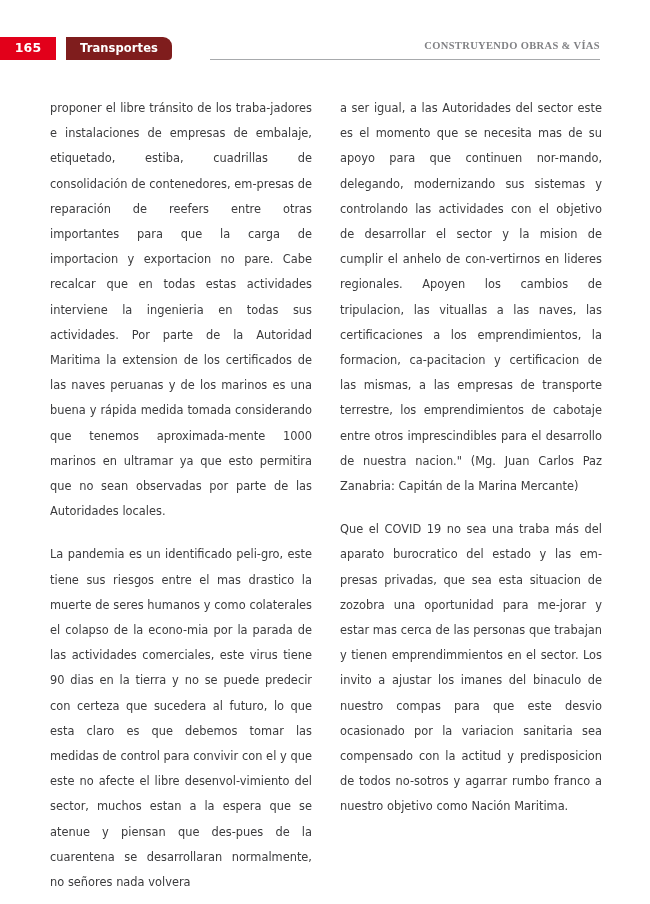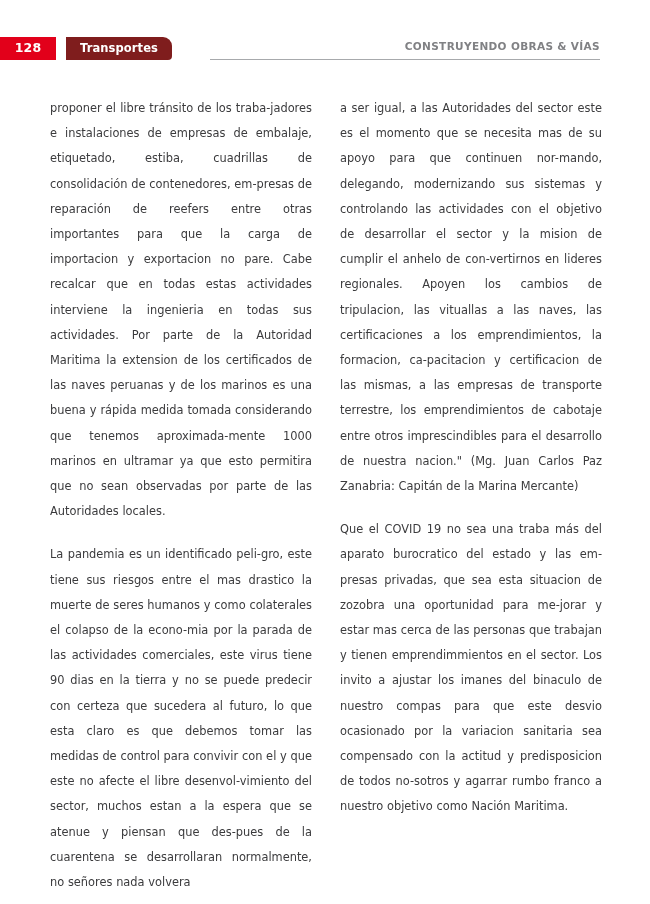--- a/index.html
+++ b/index.html
@@ -70,20 +70,21 @@
   .magazine-title {
     position: absolute;
     right: 50px;
     top: 3px;
     font-size: 10.5px;
     font-weight: bold;
     letter-spacing: 0.35px;
     color: #808184;
     white-space: nowrap;
     text-align: center;
+    font-family: Liberation Serif, serif;
   }
 
   .header-rule {
     position: absolute;
     left: 210px;
     top: 22px;
     width: 390px;
     height: 1px;
     background: #a7a9ac;
   }
@@ -119,21 +120,21 @@
   .para:last-child {
     margin-bottom: 0;
   }
 </style>
 </head>
 <body>
 
 <div id="page">
 
   <div class="page-header">
-    <div class="folio-box">128</div>
+    <div class="folio-box">165</div>
 
     <div class="section-badge">Transportes</div>
 
     <div class="magazine-title">CONSTRUYENDO OBRAS &amp; VÍAS</div>
 
     <div class="header-rule"></div>
   </div>
 
   <div class="columns">
 

